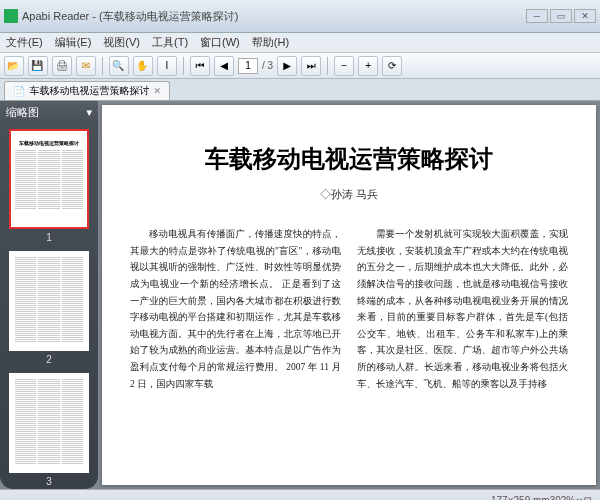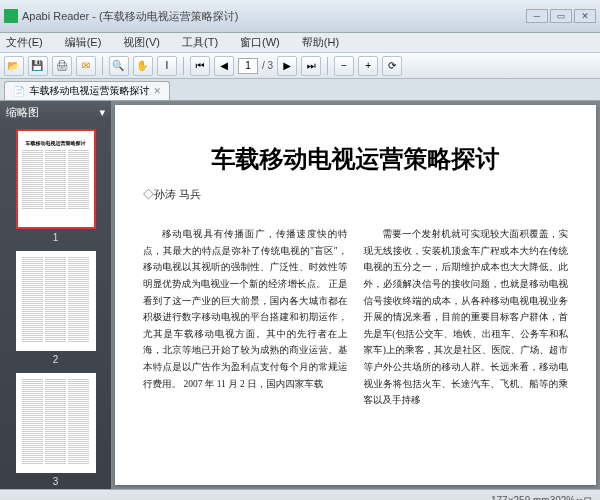--- a/index.html
+++ b/index.html
@@ -2,43 +2,43 @@
 <html><head>
 <meta charset="utf-8">
 <style>
 * { margin: 0; padding: 0; box-sizing: border-box; }
 body { width: 600px; height: 500px; font-family: "Microsoft YaHei", SimSun, Arial, sans-serif; font-size: 11px; background: #b8c8d8; overflow: hidden; }
 .titlebar { height: 22px; background: linear-gradient(#e8eef5,#c8d4e2); display: flex; align-items: center; padding: 16px 4px; border-bottom: 1px solid #9aa; }
 .titlebar .icon { width: 14px; height: 14px; background: #2a5; margin-right: 4px; }
 .titlebar .title { color: #444; font-size: 11px; flex: 1; }
 .winbtns { display: flex; gap: 2px; }
 .winbtns span { width: 22px; height: 14px; background: #d8e2ee; border: 1px solid #aaa; display: flex; align-items: center; justify-content: center; font-size: 9px; color: #555; }
-.menubar { height: 20px; background: #e8edf3; display: flex; align-items: center; padding: 0 6px; gap: 22px; font-size: 11px; color: #333; border-bottom: 1px solid #c0c8d0; }
+.menubar { height: 20px; background: #e8edf3; display: flex; align-items: center; padding: 0 6px; gap: 12px; font-size: 11px; color: #333; border-bottom: 1px solid #c0c8d0; }
 .toolbar { height: 26px; background: linear-gradient(#fafcfe,#e0e6ee); display: flex; align-items: center; padding: 0 4px; gap: 4px; border-bottom: 1px solid #b0b8c0; }
 .tbtn { width: 20px; height: 20px; background: linear-gradient(#fff,#e4eaf2); border: 1px solid #b8c4d2; border-radius: 2px; display: flex; align-items: center; justify-content: center; font-size: 10px; }
 .tsep { width: 1px; height: 18px; background: #b0b8c0; margin: 0 2px; }
 .pginput { width: 20px; height: 16px; border: 1px solid #aaa; font-size: 10px; text-align: center; }
 .tabbar { height: 22px; background: #d8e0e8; display: flex; align-items: end; padding: 0 4px; border-bottom: 1px solid #9aa; }
 .tab { background: #f4f6fa; border: 1px solid #aaa; border-bottom: none; padding: 2px 8px; font-size: 10px; display: flex; align-items: center; gap: 4px; border-radius: 3px 3px 0 0; }
 .tab .tx { color: #888; cursor: pointer; font-size: 9px; }
 .workspace { display: flex; height: 388px; background: #808890; }
-.sidebar { width: 111px; background: linear-gradient(#4a5058,#3a4048); display: flex; flex-direction: column; }
+.sidebar { width: 98px; background: linear-gradient(#4a5058,#3a4048); display: flex; flex-direction: column; border-radius: 13px; }
 .sidehdr { height: 22px; background: linear-gradient(#585e66,#484e56); color: #fff; font-size: 11px; display: flex; align-items: center; padding: 0 6px; justify-content: space-between; }
 .thumbs { flex: 1; overflow-y: auto; padding: 6px; }
 .thumb { margin-bottom: 8px; text-align: center; }
 .thumb .pg { width: 80px; height: 100px; background: #fff; margin: 0 auto 3px; border: 2px solid transparent; padding: 4px; font-size: 3px; color: #888; overflow: hidden; line-height: 1.1; }
 .thumb.sel .pg { border-color: #e03030; }
 .thumb .num { color: #ddd; font-size: 10px; }
 .thumb .pg .tt { font-size: 5px; color: #000; text-align: center; margin: 6px 0 3px; font-weight: bold; }
 .thumb .pg .cols { display: flex; gap: 2px; }
 .thumb .pg .c { flex: 1; height: 60px; background: repeating-linear-gradient(#ccc 0 1px, transparent 1px 2px); }
 .docarea { flex: 1; background: #808890; padding: 4px; overflow: hidden; position: relative; }
 .page { background: #fff; width: 100%; height: 100%; padding: 24px 28px 10px; box-shadow: 0 1px 4px rgba(0,0,0,.3); overflow: hidden; }
 .ptitle { font-size: 24px; font-weight: bold; text-align: center; margin: 14px 0 12px; font-family: SimHei, sans-serif; }
-.pauthor { font-size: 11px; margin-bottom: 24px; color: #333; }
+.pauthor { font-size: 11px; text-align: center; margin-bottom: 24px; color: #333; }
 .pcols { display: flex; gap: 16px; font-size: 9.5px; line-height: 1.75; color: #222; font-family: SimSun, serif; text-align: justify; }
 .pcols > div { flex: 1; }
 .pcols p { text-indent: 2em; }
 .statusbar { height: 22px; background: linear-gradient(#e4e8ee,#d0d6de); border-top: 1px solid #aab; display: flex; align-items: center; justify-content: flex-end; padding: 0 8px; font-size: 10px; color: #555; }
 </style>
 </head>
 <body>
 
 <div class="titlebar">
   <div class="icon"></div>

